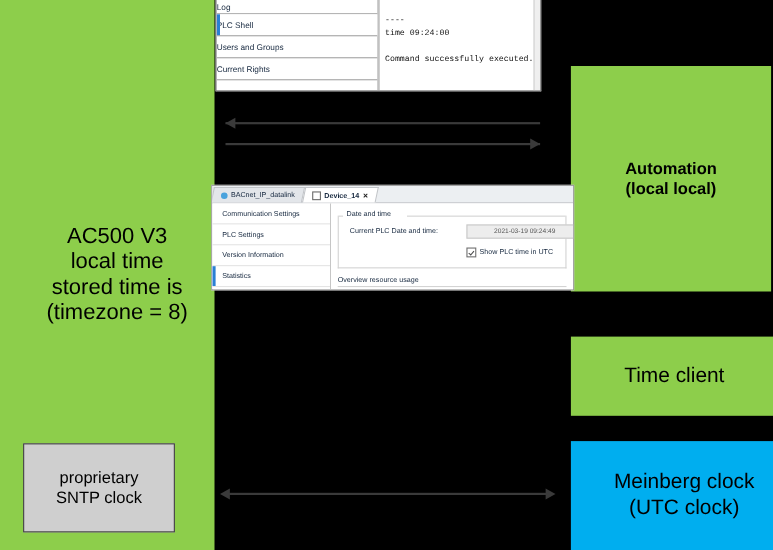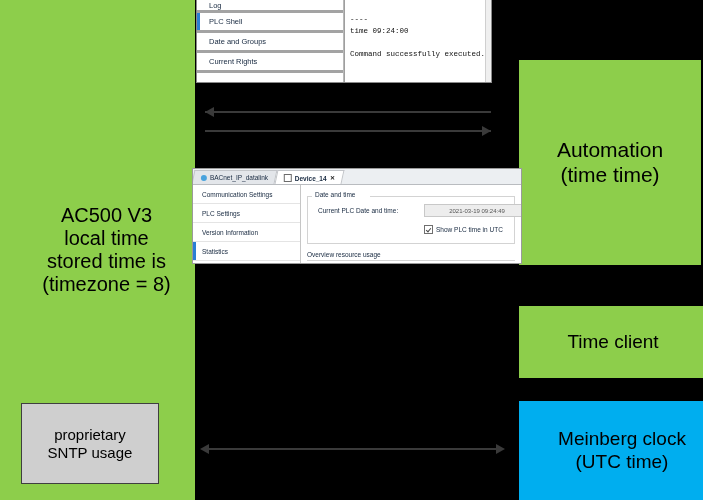--- a/index.html
+++ b/index.html
@@ -15,21 +15,21 @@
   .cyan{background:#00AEEF;}
   .gray{background:#CFCFCF;border:1.5px solid #3f3f3f;align-items:center;}
 
   #left-panel{left:0;top:0;width:177px;height:500px;padding-left:18px;}
   #left-panel .txt{font-size:20px;width:100%;padding:0 4px;box-sizing:border-box;}
 
   #sntp-box{left:21px;top:403px;width:136px;height:79px;}
   #sntp-box .txt{font-size:15px;}
 
   #automation-box{left:519px;top:60px;width:182px;height:205px;}
-  #automation-box .txt{font-size:21px;}
+  #automation-box .txt{font-size:15px;font-weight:bold;}
 
   #timeclient-box{left:519px;top:306px;width:188px;height:72px;}
   #timeclient-box .txt{font-size:19px;}
 
   #meinberg-box{left:519px;top:401px;width:184px;height:99px;padding-left:11px;}
   #meinberg-box .txt{font-size:19px;}
 
   
   .arrow{position:absolute;}
   .arrow .shaft{position:absolute;left:0;top:50%;height:2px;background:#3a3a3a;
@@ -50,22 +50,22 @@
   
   .winshot{position:absolute;background:#fff;overflow:hidden;
            font-family:"Liberation Sans",sans-serif;color:#1b2f4b;}
 
   
   #plcshell-window{left:196px;top:0;width:294px;height:82px;border:1px solid #8a8a8a;
                    border-top:none;display:flex;}
   #plcshell-window .nav{width:147px;background:#fff;position:relative;
                         border-right:1px solid #b9b9b9;box-sizing:border-box;}
   #plcshell-window .navitem{height:20px;display:flex;align-items:center;
-            padding-left:12px;font-size:7.5px;color:#16283f;box-sizing:border-box;
-            border-bottom:3px solid #a3a3a3;position:relative;}
+            font-size:7.5px;color:#16283f;box-sizing:border-box;
+            border-bottom:1px solid #a3a3a3;position:relative;}
   #plcshell-window .navitem.sel{background:#fff;}
   #plcshell-window .navitem.sel:before{content:"";position:absolute;left:0;top:0;
             bottom:0;width:3px;background:#2a7fd4;}
   #plcshell-window .navitem.first{height:13px;}
   #plcshell-window .term{flex:1;background:#fff;position:relative;
             border-left:1px solid #9f9f9f;}
   #plcshell-window .termtxt{position:absolute;left:5px;top:14px;
             font-family:"Liberation Mono",monospace;font-size:7.5px;color:#111;
             line-height:1.55;white-space:pre;}
   #plcshell-window .shellscroll{position:absolute;right:0;top:0;width:5px;
@@ -130,39 +130,39 @@
       <div>AC500 V3</div>
       <div>local time</div>
       <div>stored time is</div>
       <div>(timezone = 8)</div>
     </div>
   </div>
 
   <div class="box gray" id="sntp-box">
     <div class="txt">
       <div>proprietary</div>
-      <div>SNTP usage</div>
+      <div>SNTP clock</div>
     </div>
   </div>
 
   <div class="box green" id="automation-box">
     <div class="txt">
       <div>Automation</div>
-      <div>(time time)</div>
+      <div>(local local)</div>
     </div>
   </div>
 
   <div class="box green" id="timeclient-box">
     <div class="txt">Time client</div>
   </div>
 
   <div class="box cyan" id="meinberg-box">
     <div class="txt">
       <div>Meinberg clock</div>
-      <div>(UTC time)</div>
+      <div>(UTC clock)</div>
     </div>
   </div>
 
   <div class="arrow" id="arrow-plcshell-left">
     <div class="shaft"></div>
     <div class="head left"></div>
   </div>
 
   <div class="arrow" id="arrow-builder-right">
     <div class="shaft"></div>
@@ -177,21 +177,21 @@
 
   <div class="winshot" id="plcshell-window">
     <div class="nav">
       <div class="navitem first">
         <span>Log</span>
       </div>
       <div class="navitem sel">
         <span>PLC Shell</span>
       </div>
       <div class="navitem">
-        <span>Date and Groups</span>
+        <span>Users and Groups</span>
       </div>
       <div class="navitem">
         <span>Current Rights</span>
       </div>
     </div>
     <div class="term">
       <div class="termtxt">----
 time 09:24:00
 
 Command successfully executed.</div>

